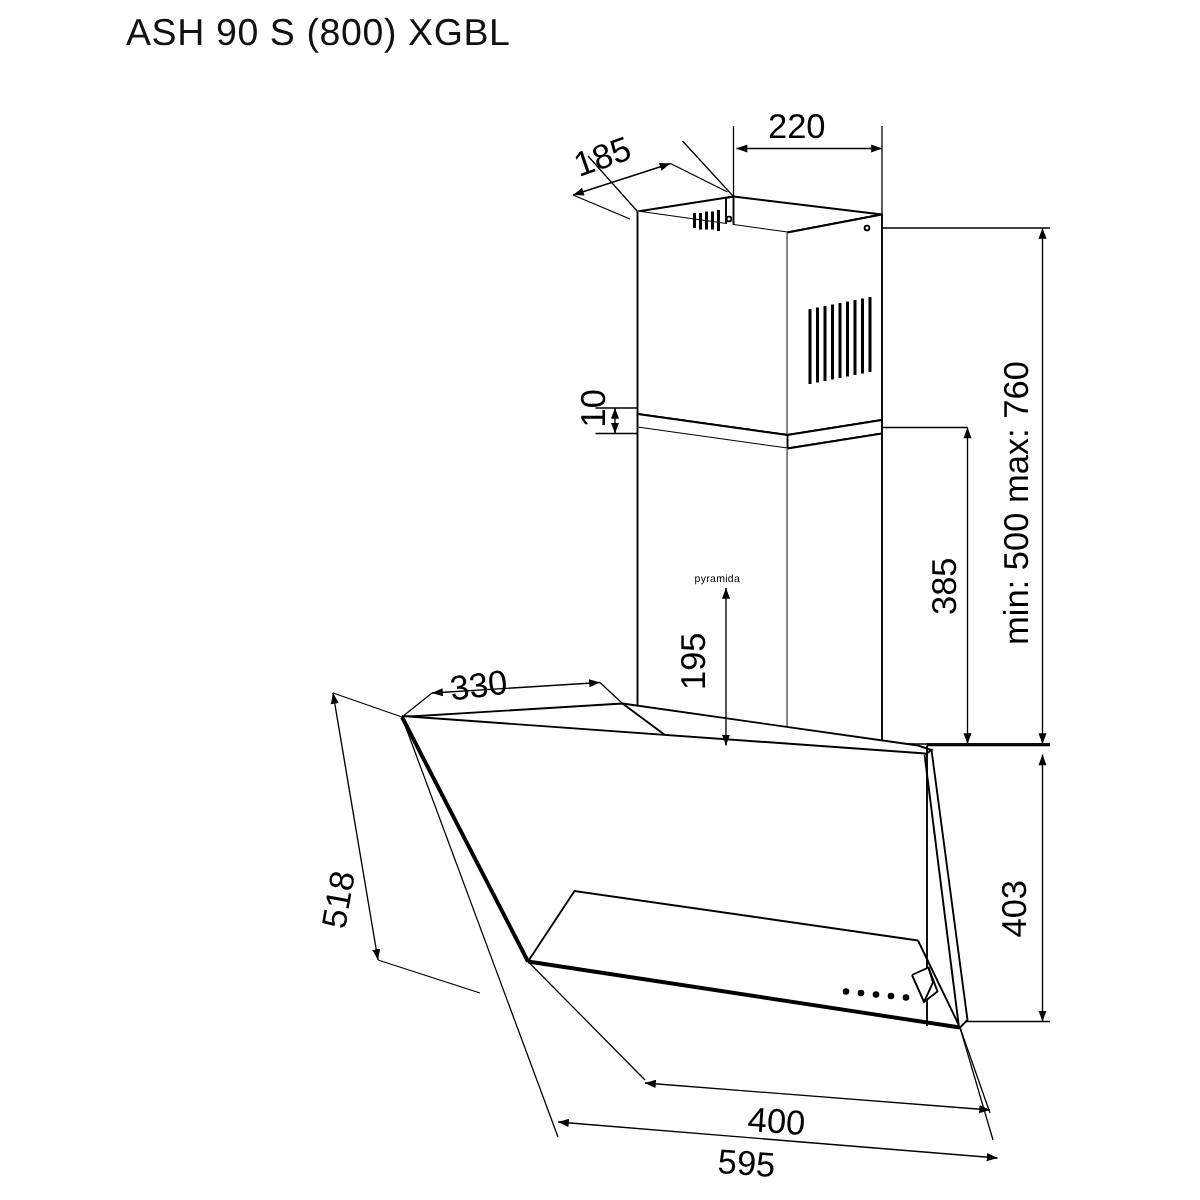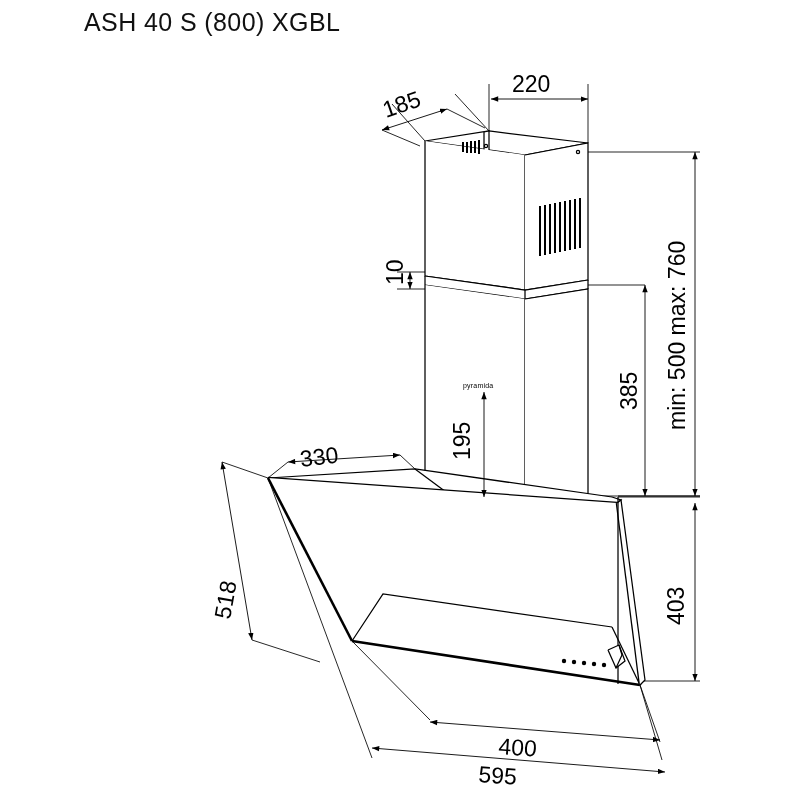--- a/index.html
+++ b/index.html
@@ -21,21 +21,21 @@
   .wht{fill:#ffffff;}
   .dimtxt{font-family:"Liberation Sans", sans-serif;font-size:23px;fill:#000;}
   .logotxt{font-family:"Liberation Sans", sans-serif;font-size:7px;fill:#000;letter-spacing:0.2px;}
   .btn{fill:#000;}
 </style>
 </head>
 <body>
 
 <div id="sheet">
 
-  <div id="title">ASH 40 S (800) XGBL</div>
+  <div id="title">ASH 90 S (800) XGBL</div>
 
   <svg viewBox="0 0 800 800">
 
     <defs>
       <marker id="ar" markerWidth="9" markerHeight="9" refX="8" refY="3" orient="auto" markerUnits="strokeWidth">
         <path d="M0,0 L8,3 L0,6 z" fill="#000"></path>
       </marker>
       <marker id="arS" markerWidth="9" markerHeight="9" refX="0" refY="3" orient="auto" markerUnits="strokeWidth">
         <path d="M8,0 L0,3 L8,6 z" fill="#000"></path>
       </marker>

